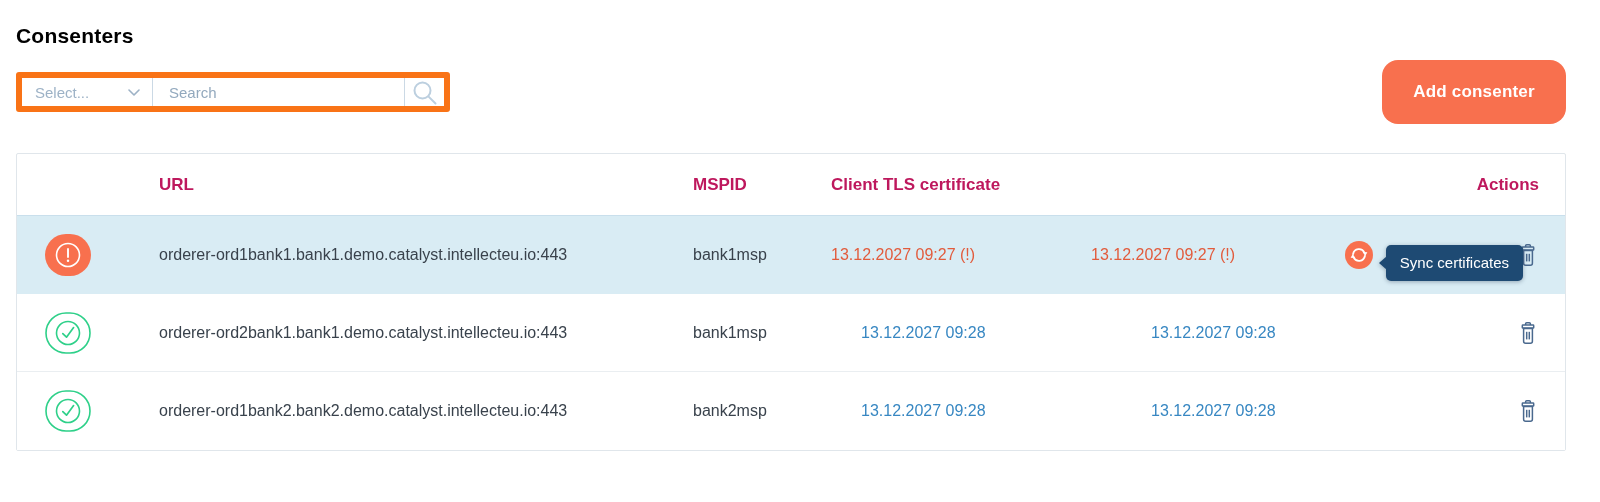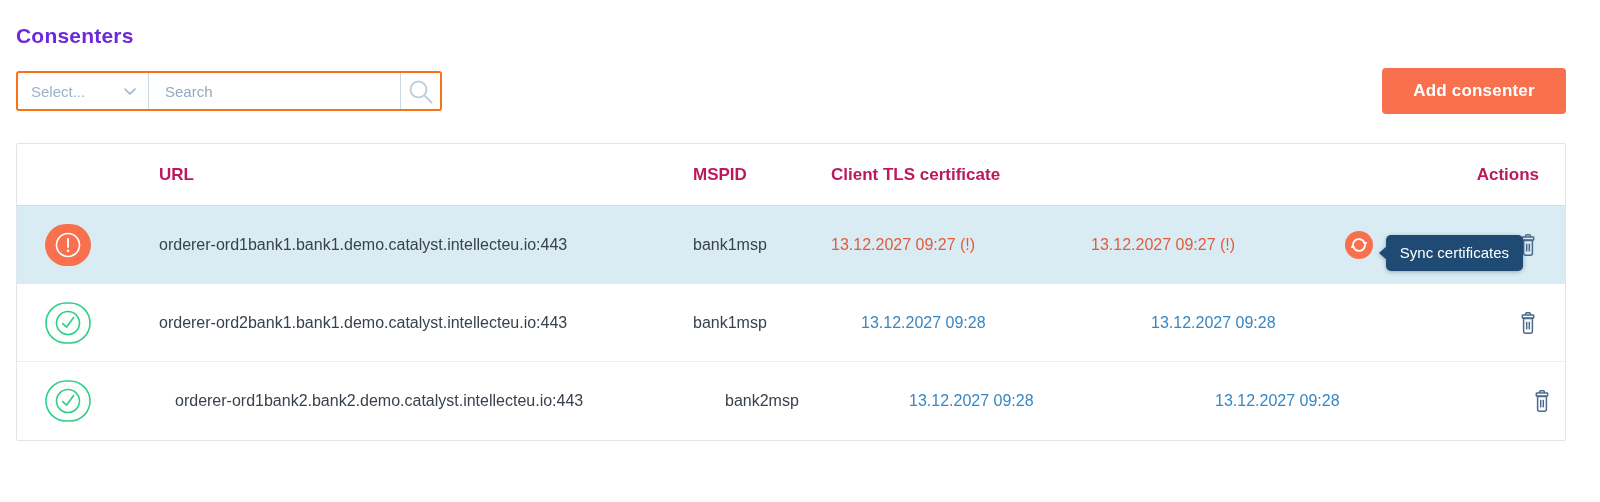--- a/index.html
+++ b/index.html
@@ -1,38 +1,38 @@
 <!DOCTYPE html>
 <html><head>
 <meta charset="utf-8">
 <style>
   * { box-sizing: border-box; margin: 0; padding: 0; }
   html, body { width: 1600px; height: 502px; background: #fff; overflow: hidden; }
   body { font-family: "Liberation Sans", sans-serif; position: relative; }
   .page { padding: 24px 34px 0 16px; }
 
   
-  .page-title { font-size: 21px; font-weight: bold; color: #6d28d9; letter-spacing: .2px; margin-bottom: 20px; }
+  .page-title { font-size: 21px; font-weight: bold; color: #000000; letter-spacing: .2px; margin-bottom: 12px; }
 
   
   .toolbar { display: flex; justify-content: space-between; align-items: center; margin-bottom: 29px; }
-  .filter-group { display: flex; align-items: stretch; height: 40px; border: 2px solid #f97316; border-radius: 3px; background: #fff; }
+  .filter-group { display: flex; align-items: stretch; height: 40px; border: 6px solid #f97316; border-radius: 3px; background: #fff; }
   .select-box { width: 130px; display: flex; align-items: center; justify-content: space-between; padding: 0 12px 0 13px; cursor: pointer; }
   .select-value { color: #9DB2C6; font-size: 15px; }
   .search-input { width: 252px; border: none; border-left: 1px solid #CBD9E5; outline: none; padding: 0 16px; font-size: 15px; color: #14532d; font-family: "Liberation Sans", sans-serif; }
   .search-input::placeholder { color: #93A9BE; }
   .search-btn { width: 40px; border: none; border-left: 1px solid #CBD9E5; background: #fff; display: flex; align-items: center; justify-content: center; cursor: pointer; }
-  .add-btn { width: 184px; height: 46px; background: #F8704E; color: #fff; border: none; border-radius: 4px; font-size: 17px; font-weight: bold; font-family: "Liberation Sans", sans-serif; letter-spacing: .2px; cursor: pointer; }
+  .add-btn { width: 184px; height: 64px; background: #F8704E; color: #fff; border: none; border-radius: 16px; font-size: 17px; font-weight: bold; font-family: "Liberation Sans", sans-serif; letter-spacing: .2px; cursor: pointer; }
 
   
   .table { width: 1550px; border: 1px solid #E0E6EB; border-radius: 2px; background: #fff; }
   .thead { display: flex; align-items: center; height: 62px; border-bottom: 1px solid #C9DFEC; }
   .thead .cell { font-size: 17px; font-weight: bold; color: #be185d; }
   .row { display: flex; align-items: center; height: 78px; position: relative; border-bottom: 1px solid #EAEEF1; background: #fff; }
-  .row:last-child { border-bottom: none; gap: 16px; }
+  .row:last-child { border-bottom: none; }
   .row.highlighted { background: #D9ECF4; border-bottom-color: #D9ECF4; }
 
   .cell { flex: none; }
   .c-status  { width: 142px; padding-left: 28px; display: flex; align-items: center; }
   .c-url     { width: 534px; }
   .c-mspid   { width: 138px; }
   .c-server  { width: 260px; }
   .c-client  { width: 300px; }
   .c-actions { flex: 1 1 auto; display: flex; justify-content: flex-end; padding-right: 26px; }
 

